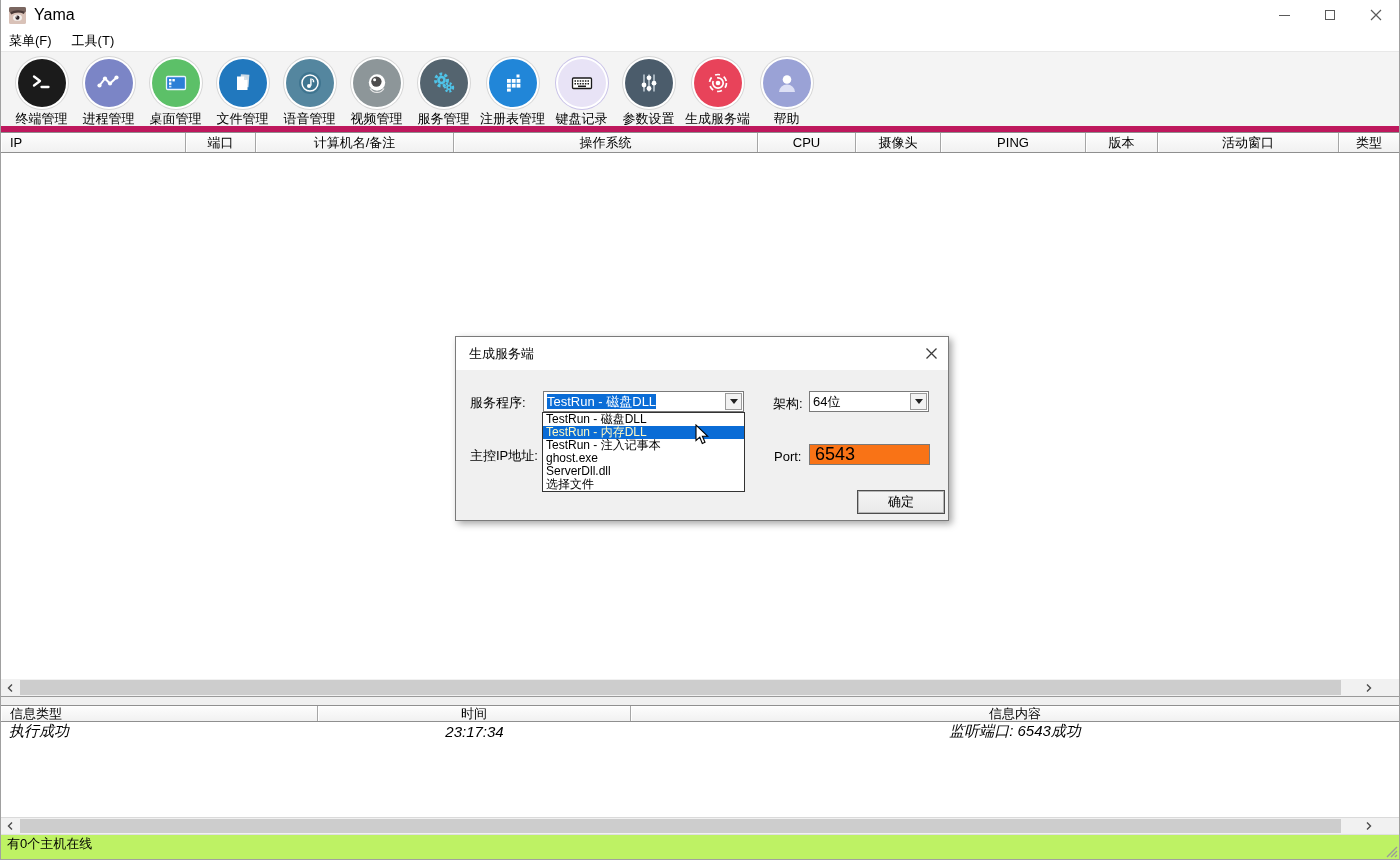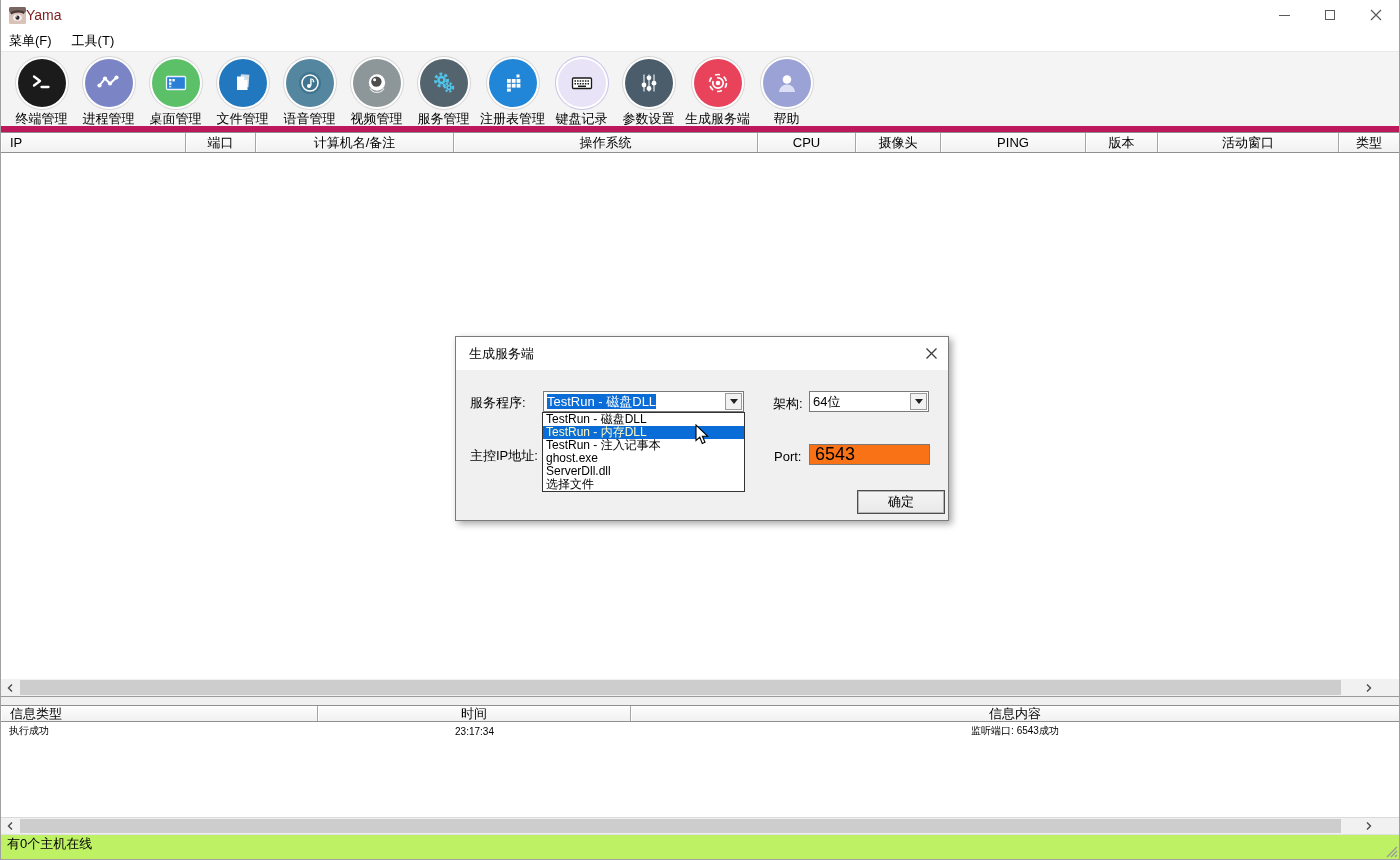--- a/index.html
+++ b/index.html
@@ -5,21 +5,21 @@
   * { margin:0; padding:0; box-sizing:border-box; }
   html,body { width:1400px; height:860px; overflow:hidden; }
   body { font-family:"Liberation Sans","DejaVu Sans",sans-serif; font-size:13px; color:#000; background:#fff; }
 
   .window { position:relative; width:1400px; height:860px; display:flex; flex-direction:column;
             border-left:1px solid #a0a0a0; border-right:1px solid #a0a0a0; border-bottom:1px solid #a0a0a0; background:#fff; }
 
   
   .titlebar { height:30px; background:#fff; display:flex; align-items:center; flex:none; }
   .title-icon { width:17px; height:17px; margin-left:8px; flex:none; }
-  .title-text { color:#7f1d1d; font-size:14px; }
+  .title-text { margin-left:8px; color:#000000; font-size:16px; }
   .win-controls { margin-left:auto; display:flex; height:100%; }
   .win-btn { width:46px; height:100%; display:flex; align-items:center; justify-content:center; }
   .glyph-min { width:11px; height:1px; background:#5a5a5a; }
   .glyph-max { width:10px; height:10px; border:1px solid #5a5a5a; }
 
   
   .menubar { height:22px; background:#fff; display:flex; align-items:center; padding-left:8px; gap:20px; flex:none;
              border-bottom:1px solid #e8e8e8; }
   .menu-item { font-size:13px; }
 
@@ -46,21 +46,21 @@
   .scroll-arrow { width:17px; height:17px; display:flex; align-items:center; justify-content:center; flex:none; }
   .scroll-thumb { position:absolute; left:19px; right:58px; top:1px; bottom:1px; background:#cdcdcd; }
 
   .splitter { height:9px; background:#f0f0f0; border-top:1px solid #9a9a9a; flex:none; }
 
   
   .log-header { height:17px; display:flex; flex:none; background:linear-gradient(#fdfdfd,#f1f1f1);
                 border-top:1px solid #8f8f8f; border-bottom:1px solid #8f8f8f; }
   .log-body { height:95px; background:#fff; flex:none; }
   .log-row { height:18px; display:flex; align-items:center; }
-  .lcell { flex:none; overflow:hidden; white-space:nowrap; font-size:10px; }
+  .lcell { flex:none; overflow:hidden; white-space:nowrap; font-size:15px;font-style:italic; }
 
   
   .statusbar { height:25px; background:#bef264; display:flex; align-items:flex-start; padding-left:6px; flex:none;
                border-top:1px solid #e0e0e0; position:relative; }
   .resize-grip { position:absolute; right:1px; bottom:1px; }
 
   
   .dialog { position:absolute; left:454px; top:336px; width:494px; height:185px; background:#f0f0f0;
             border:1px solid #7a7a7a; box-shadow:3px 3px 7px rgba(0,0,0,.35); z-index:10; }
   .dialog-titlebar { height:33px; background:#fff; display:flex; align-items:center; }

